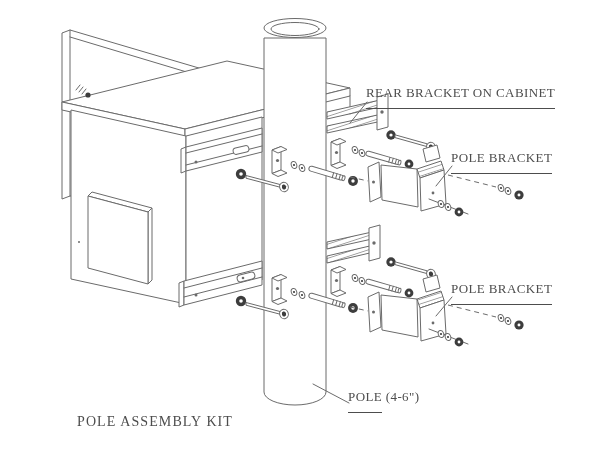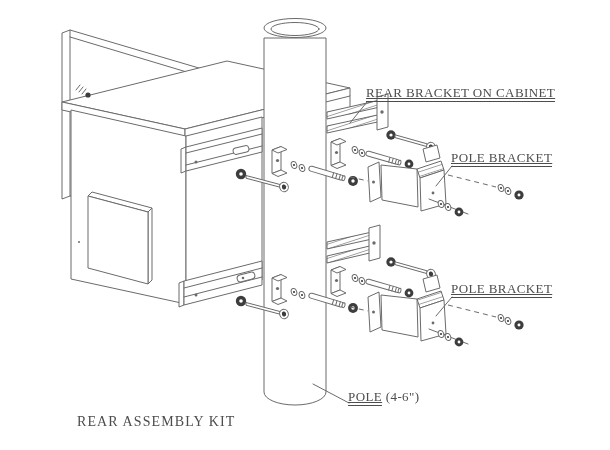--- a/index.html
+++ b/index.html
@@ -13,21 +13,21 @@
   #stage svg{position:absolute;left:0;top:0;}
   .ln{fill:none;stroke:var(--line);stroke-width:1;stroke-linecap:round;stroke-linejoin:round;}
   .fw{fill:var(--background);stroke:var(--line);stroke-width:1;stroke-linejoin:round;}
   .hw{fill:var(--hardware);stroke:none;}
   .dotc{fill:var(--line);}
   .dash{fill:none;stroke:var(--line);stroke-width:1;stroke-dasharray:5 4;}
   .label{
     position:absolute;color:var(--text);font-size:13px;letter-spacing:.4px;
     white-space:nowrap;line-height:1.05;pointer-events:none;
   }
-  .label .ul{border-bottom:1px solid currentColor;padding-bottom:1px;text-decoration:underline;}
+  .label .ul{border-bottom:1px solid currentColor;padding-bottom:8px;}
   .title{font-size:14px;letter-spacing:1.1px;}
 </style>
 </head>
 <body>
 
 <div id="stage">
 
   <svg width="610" height="450" viewBox="0 0 610 450">
     <defs>
       <pattern id="hatchp" patternUnits="userSpaceOnUse" width="4.5" height="9" patternTransform="rotate(72)">
@@ -235,15 +235,15 @@
   </svg>
 
   <div class="label" style="left:366px;top:86px;"><span class="ul">REAR BRACKET ON CABINET</span></div>
 
   <div class="label" style="left:451px;top:151px;"><span class="ul">POLE BRACKET</span></div>
 
   <div class="label" style="left:451px;top:282px;"><span class="ul">POLE BRACKET</span></div>
 
   <div class="label" style="left:348px;top:390px;"><span class="ul">POLE</span><span> (4-6")</span></div>
 
-  <div class="label title" style="left:77px;top:415px;">REAR ASSEMBLY KIT</div>
+  <div class="label title" style="left:77px;top:415px;">POLE ASSEMBLY KIT</div>
 
 </div>
 
 </body></html>

